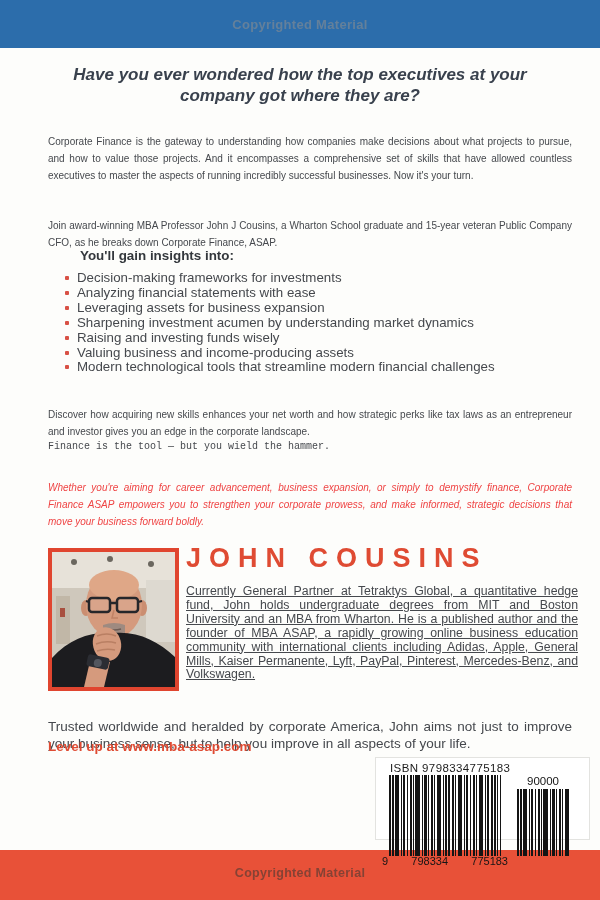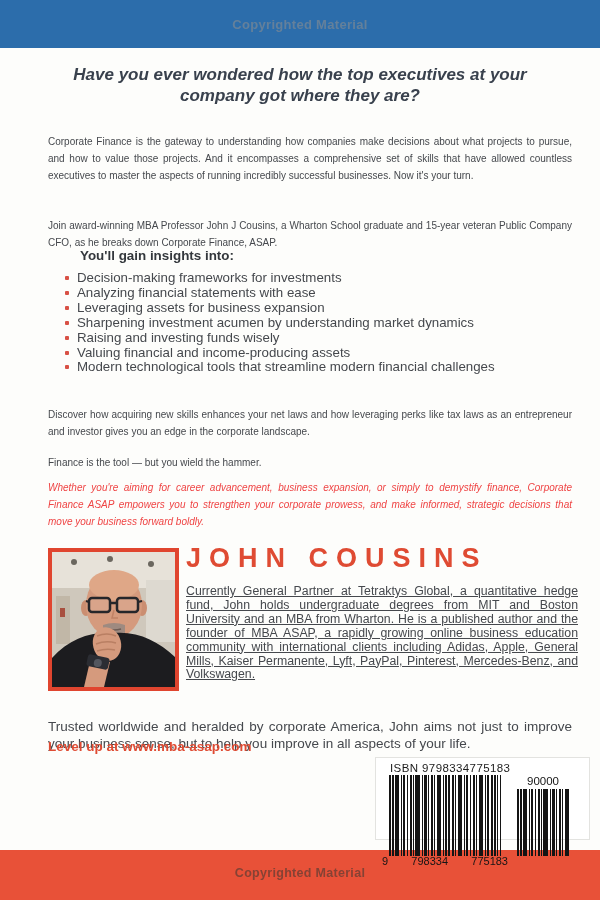--- a/index.html
+++ b/index.html
@@ -21,21 +21,21 @@
   }
   
   .para{position:absolute;left:48px;width:524px;font-size:10px;line-height:17px;text-align:justify;color:#45484d;}
   .p-intro{top:123px;}
   .p-join{top:207px;}
   .insights-heading{position:absolute;left:48px;top:248px;font-size:13.4px;font-weight:bold;color:#33373c;margin-left:32px;}
   .insights{position:absolute;left:64px;top:271px;width:500px;margin:0;padding:0;list-style:none;}
   .insights li{position:relative;padding-left:13px;font-size:13.3px;line-height:14.9px;color:#45484d;}
   .insights .bullet{position:absolute;left:1px;top:5px;width:4px;height:4px;background:#d85145;border-radius:1px;}
   .p-discover{top:396px;}
-  .p-finance{top:444px;}
+  .p-finance{top:428px;font-family:Liberation Mono, monospace;}
   .p-whether{top:469px;font-style:italic;color:#ef4444;}
   
   .author-photo{
     position:absolute;left:48px;top:548px;width:131px;height:143px;
     border:4px solid #e0452f;box-sizing:border-box;background:#d7d0c6;
   }
   .author-name{
     position:absolute;left:186px;top:543px;font-size:27px;font-weight:bold;
     letter-spacing:8px;color:#df4b33;white-space:nowrap;
   }
@@ -87,25 +87,25 @@
   <p class="para p-join">Join award-winning MBA Professor John J Cousins, a Wharton School graduate and 15-year veteran Public Company CFO, as he breaks down Corporate Finance, ASAP.</p>
 
   <div class="insights-heading">You'll gain insights into:</div>
 
   <ul class="insights">
     <li><span class="bullet"></span><span>Decision-making frameworks for investments</span></li>
     <li><span class="bullet"></span><span>Analyzing financial statements with ease</span></li>
     <li><span class="bullet"></span><span>Leveraging assets for business expansion</span></li>
     <li><span class="bullet"></span><span>Sharpening investment acumen by understanding market dynamics</span></li>
     <li><span class="bullet"></span><span>Raising and investing funds wisely</span></li>
-    <li><span class="bullet"></span><span>Valuing financial and income-producing assets</span></li>
+    <li><span class="bullet"></span><span>Valuing business and income-producing assets</span></li>
     <li><span class="bullet"></span><span>Modern technological tools that streamline modern financial challenges</span></li>
   </ul>
 
-  <p class="para p-discover">Discover how acquiring new skills enhances your net laws and how leveraging perks like tax laws as an entrepreneur and investor gives you an edge in the corporate landscape.</p>
+  <p class="para p-discover">Discover how acquiring new skills enhances your net worth and how strategic perks like tax laws as an entrepreneur and investor gives you an edge in the corporate landscape.</p>
 
   <p class="para p-finance">Finance is the tool — but you wield the hammer.</p>
 
   <p class="para p-whether">Whether you're aiming for career advancement, business expansion, or simply to demystify finance, Corporate Finance ASAP empowers you to strengthen your corporate prowess, and make informed, strategic decisions that move your business forward boldly.</p>
 
   <div class="author-photo">
     <svg viewBox="0 0 123 135" width="123" height="135" xmlns="http://www.w3.org/2000/svg">
       <rect width="123" height="135" fill="#d7d0c6"></rect>
       <rect width="123" height="36" fill="#e7e2d9"></rect>
       <circle cx="22" cy="10" r="3" fill="#6b675f"></circle>

